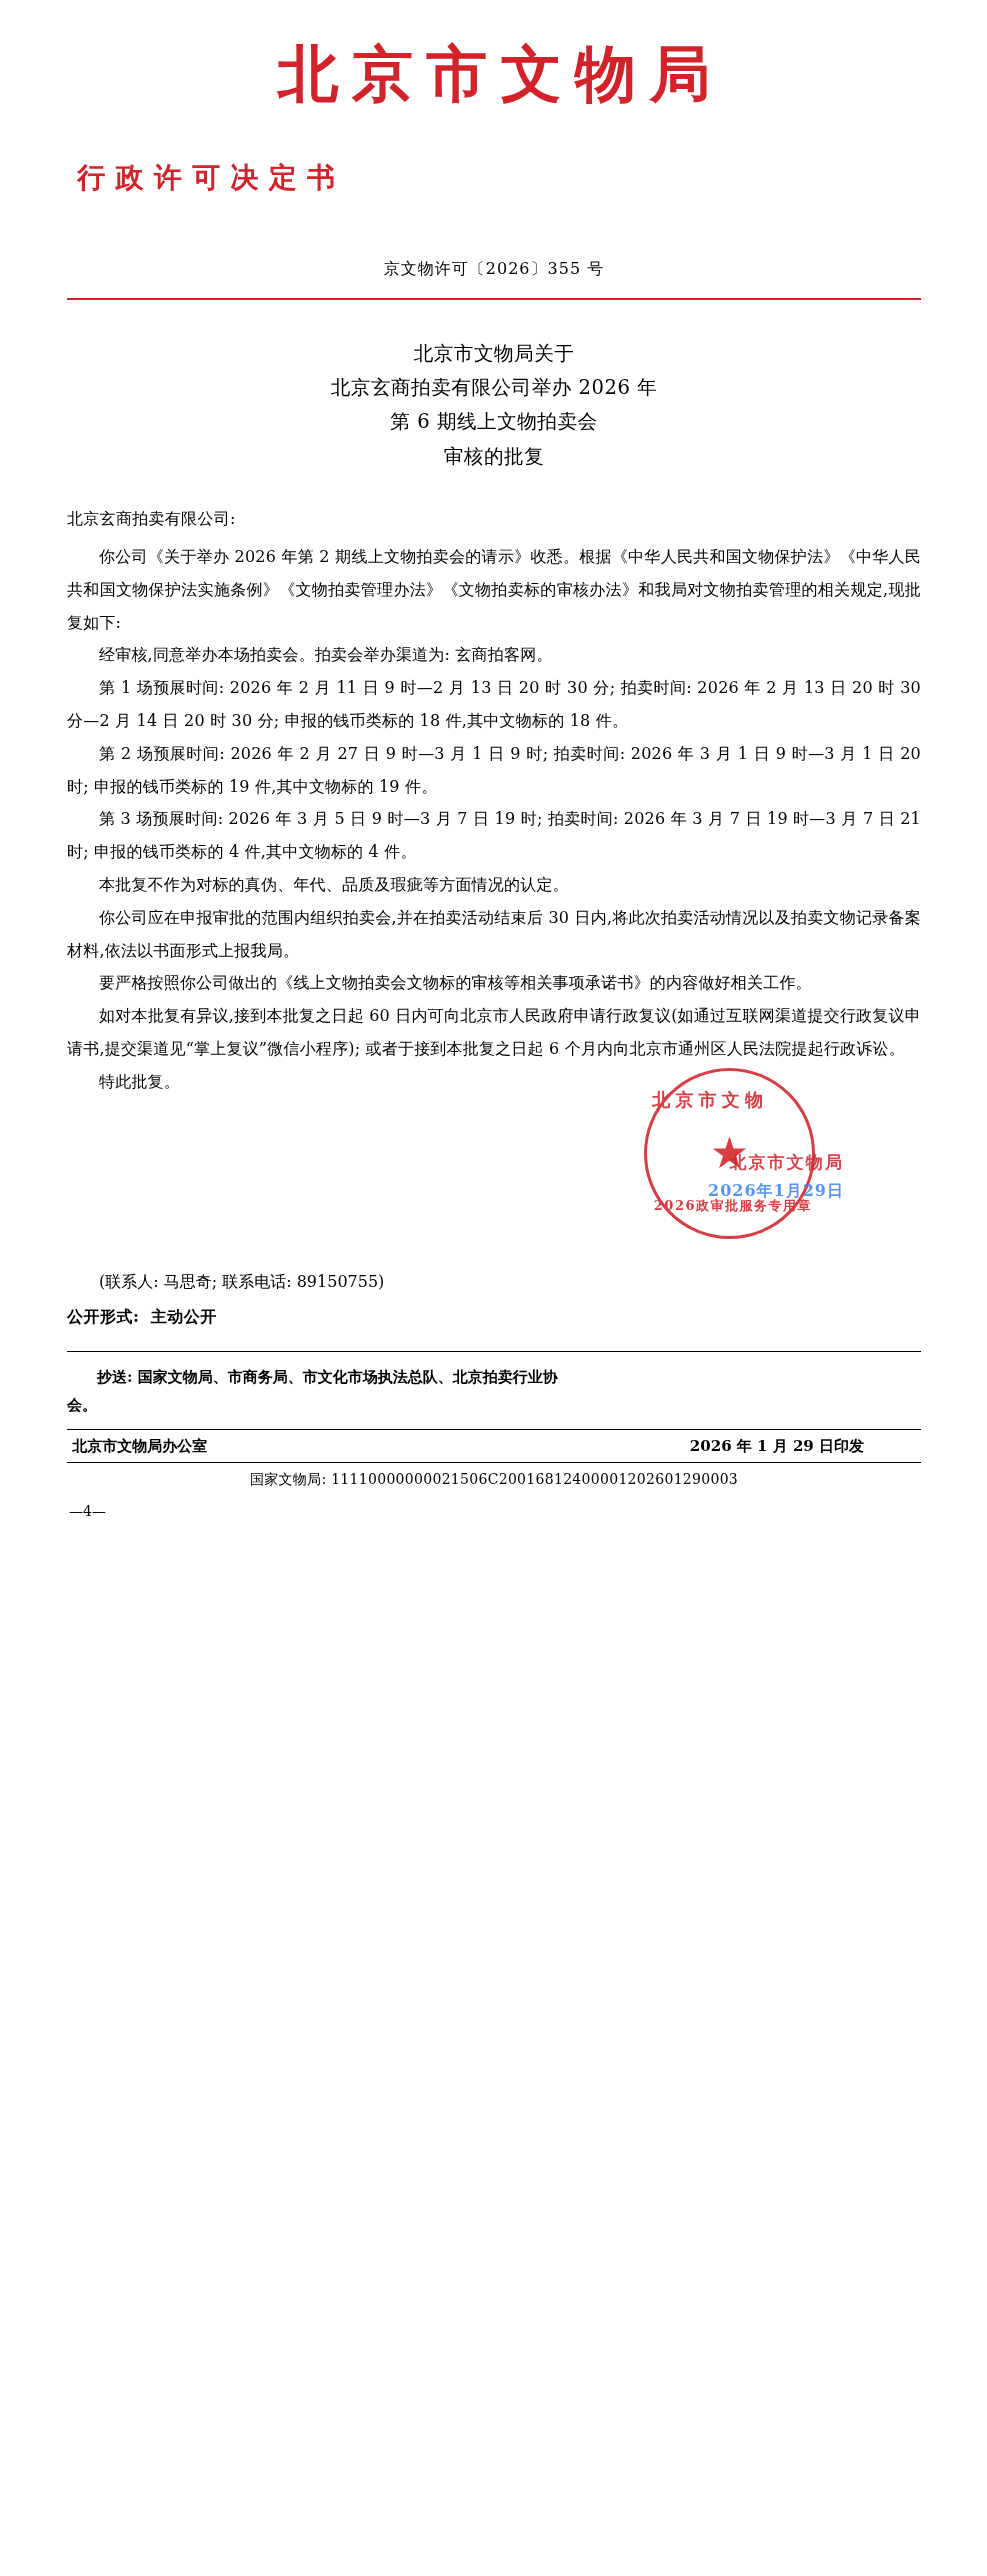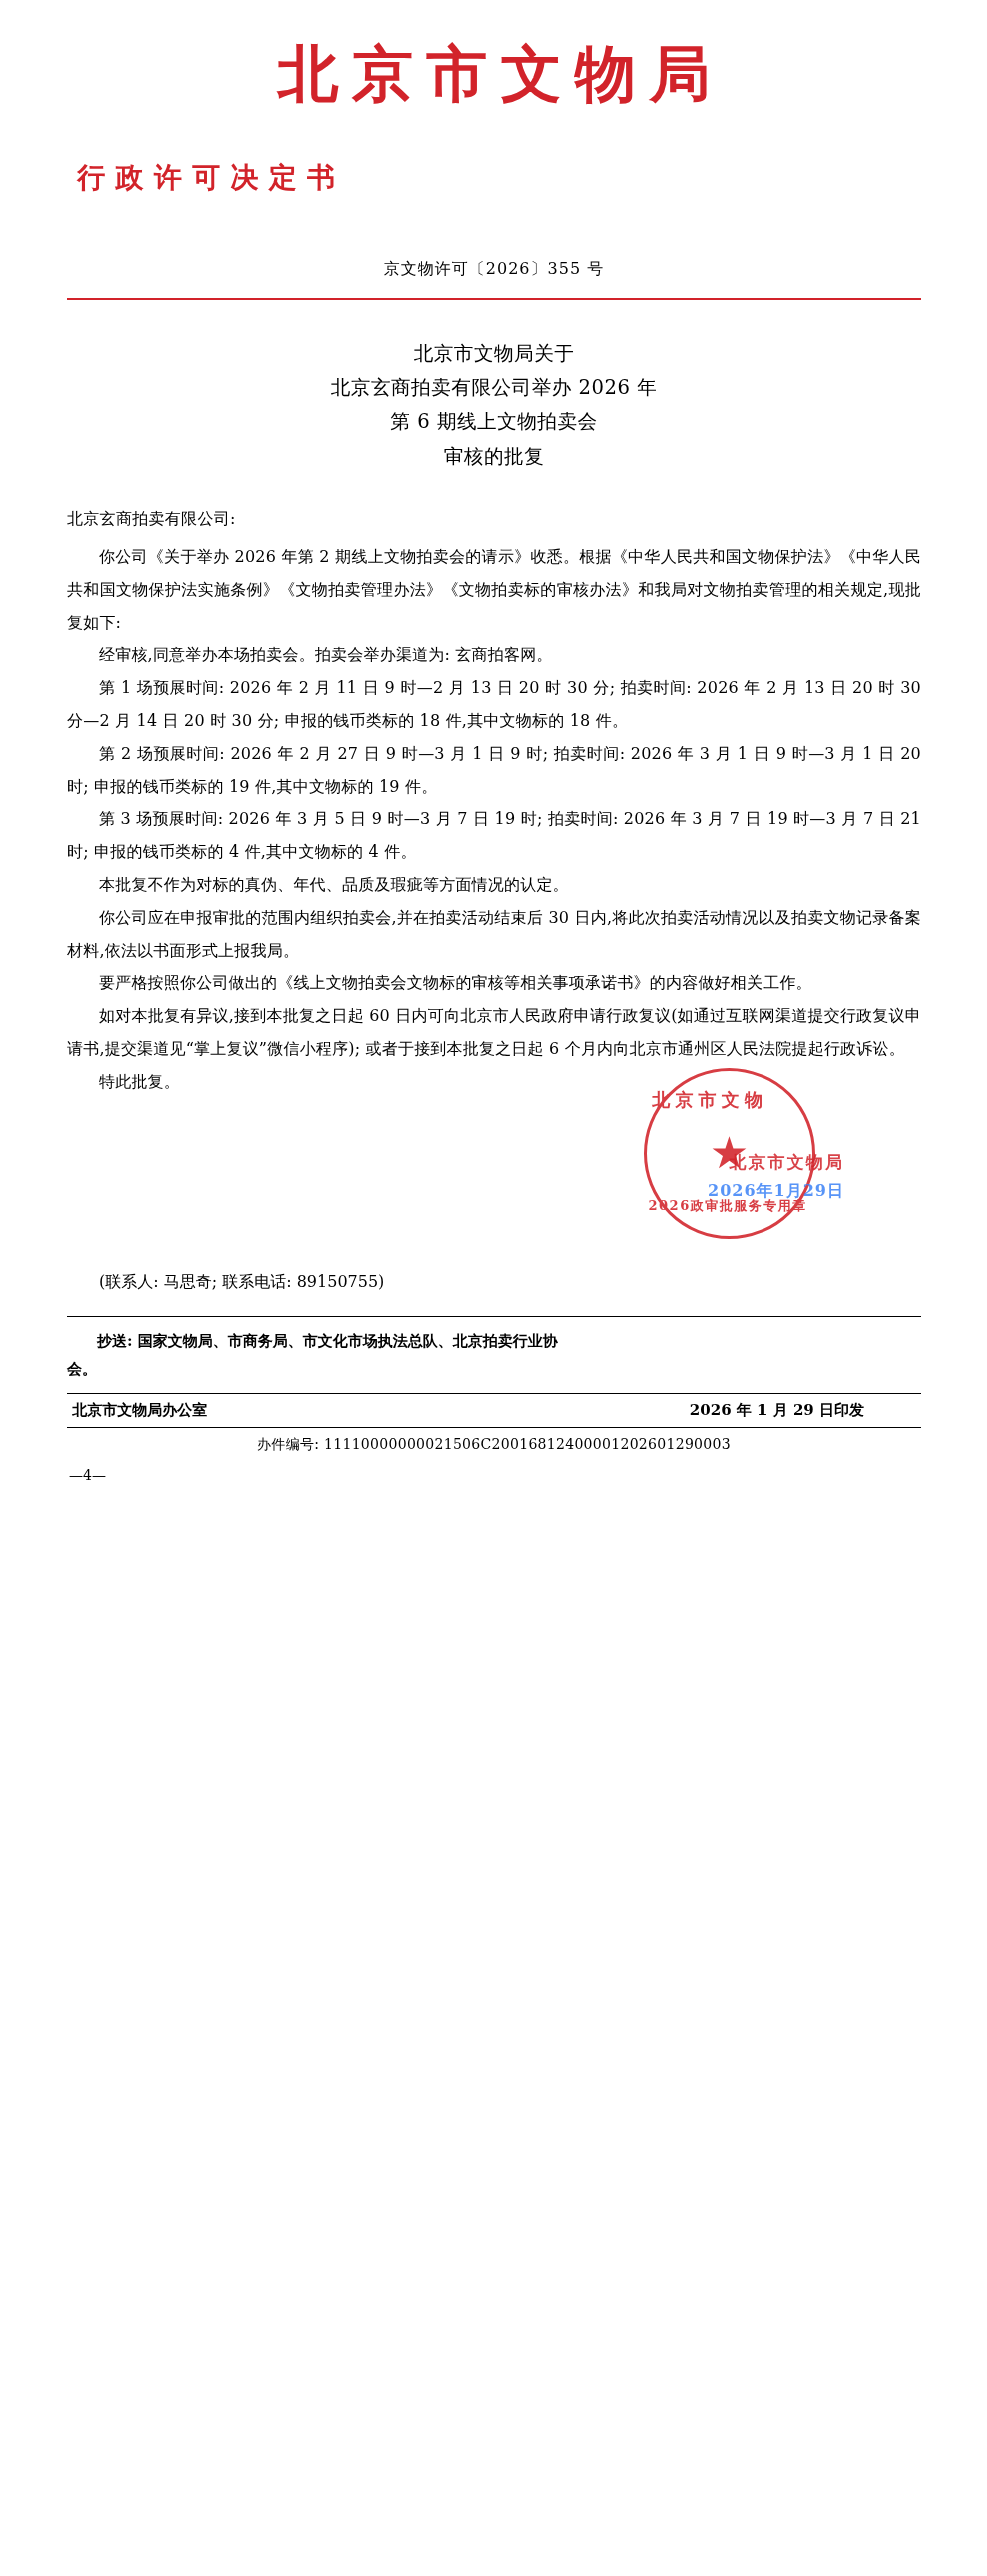--- a/index.html
+++ b/index.html
@@ -112,21 +112,21 @@
     top: 17.5px;
     font-size: 18px;
     font-weight: bold;
     letter-spacing: 5.2px;
     text-indent: 5.2px;
   }
   .seal-bottom-text {
     position: absolute;
     width: 100%;
     bottom: 20.6px;
-    text-align: left;
+    text-align: right;
     font-size: 13px;
     font-weight: bold;
     letter-spacing: 1.5px;
     text-indent: 1.5px;
   }
   .seal-overlay-1 {
     position: absolute;
     right: 77px;
     top: 52px;
     font-size: 17px;
@@ -237,31 +237,34 @@
     <div class="seal">
       <div class="seal-top-text">北京市文物</div>
       <div class="seal-star">★</div>
       <div class="seal-bottom-text">2026政审批服务专用章</div>
     </div>
     <div class="seal-overlay-1">北京市文物局</div>
     <div class="seal-overlay-2">2026年1月29日</div>
   </div>
 
   <div class="contact-line">(联系人: 马思奇; 联系电话: 89150755)</div>
+  <div class="disclosure-line">
+    <span>公开形式:</span><span class="value">主动公开</span>
+  </div>
 
   <div class="thin-rule"></div>
 
   <div class="cc-block">
     <span>抄送:</span>
     <span>国家文物局、市商务局、市文化市场执法总队、北京拍卖行业协</span>
     <span class="cont">会。</span>
   </div>
 
   <div class="issuer-row">
     <span class="left">北京市文物局办公室</span>
     <span class="right">2026 年 1 月 29 日印发</span>
   </div>
 
-  <div class="archive-row">办件编号: 11110000000021506C20016812400001202601290003</div>
+  <div class="archive-row">国家文物局: 11110000000021506C20016812400001202601290003</div>
   <div class="page-number">—4—</div>
 
 </div>
 
 
 </body></html>

